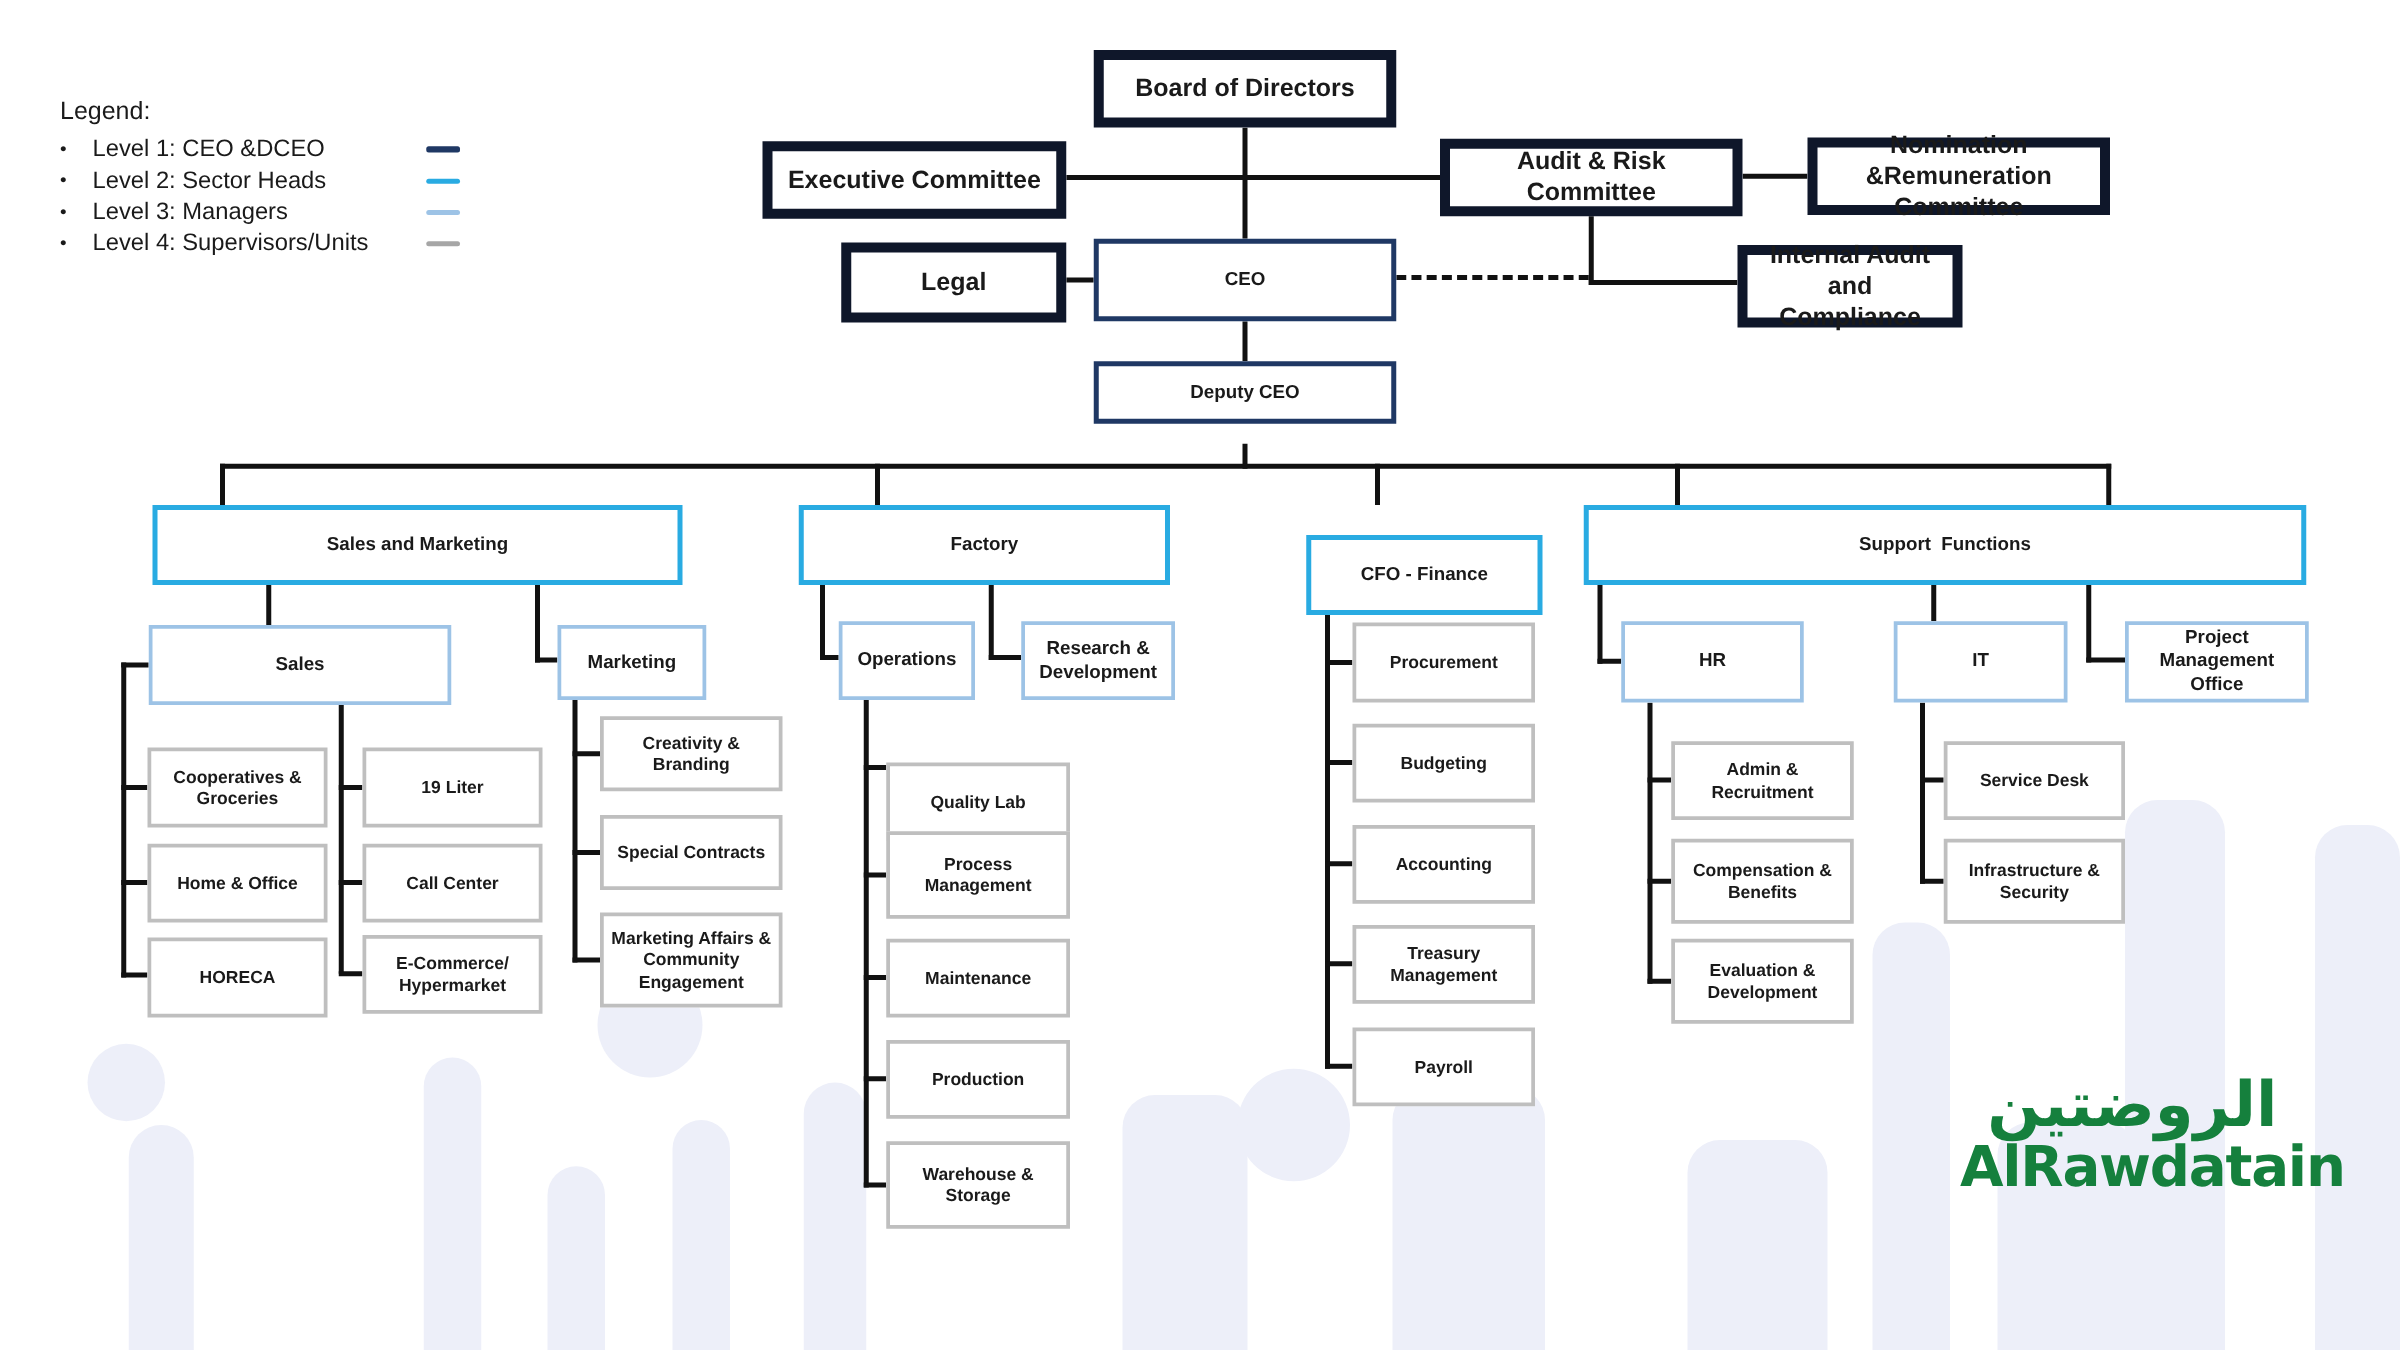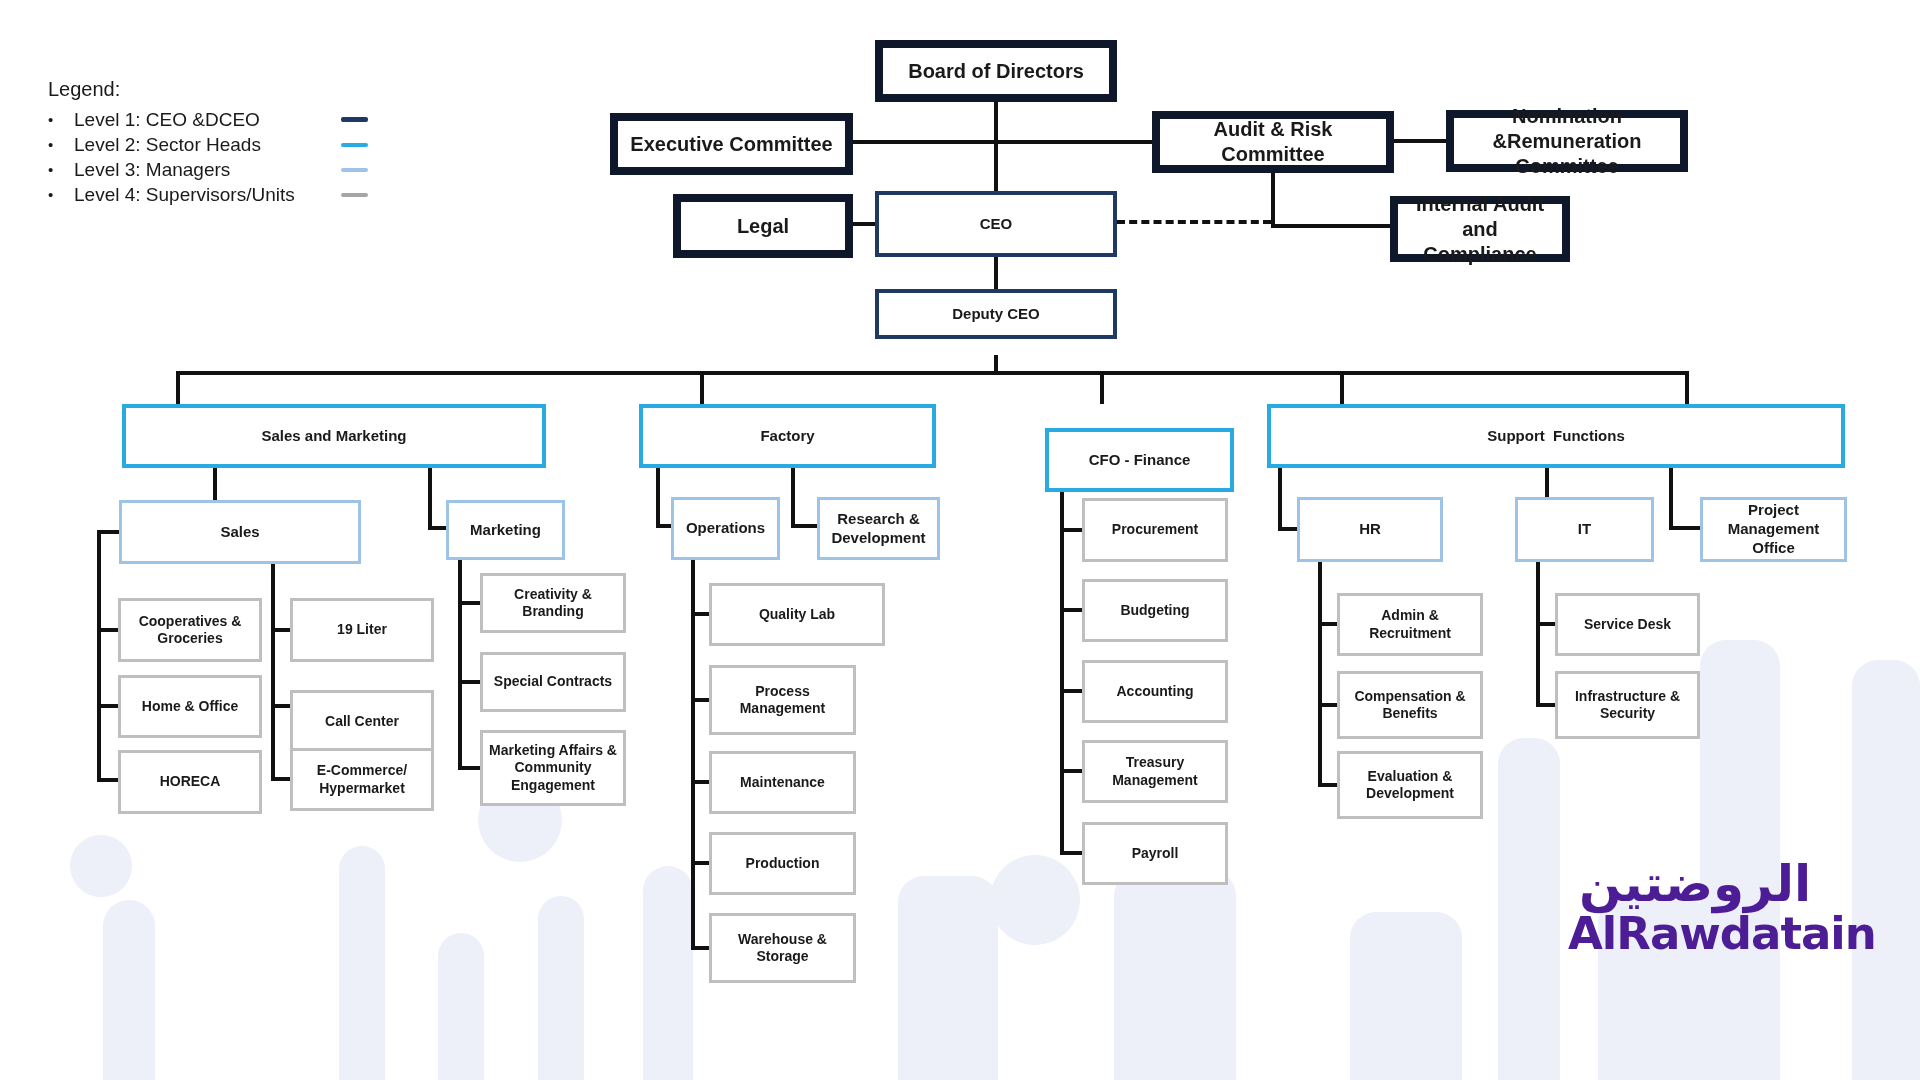--- a/index.html
+++ b/index.html
@@ -27,21 +27,21 @@
   
   .conn{position:absolute;z-index:2;background:#111111;}
   .conn.dashed{background:none;border-top:4px dashed #111111;}
   
   #legend{position:absolute;left:48px;top:78px;width:320px;z-index:4;color:#1a1a1a;}
   #legend .title{font-size:20px;margin-bottom:6px;}
   .legend-row{display:flex;align-items:center;height:25px;font-size:19px;}
   .legend-bullet{width:26px;font-size:15px;}
   .legend-swatch{margin-left:auto;width:27px;border-radius:2px;}
   
-  #logo{position:absolute;left:1568px;top:858px;width:306px;z-index:4;text-align:center;color:#4c1d95;}
+  #logo{position:absolute;left:1568px;top:858px;width:306px;z-index:4;text-align:right;color:#15803d;}
   #logo .arabic{font-family:"DejaVu Sans",sans-serif;font-weight:bold;font-size:50px;line-height:1.05;padding-right:52px;}
   #logo .latin{font-family:"DejaVu Sans",sans-serif;font-weight:bold;font-size:45px;letter-spacing:-1px;line-height:1.0;}
 </style>
 </head>
 <body>
 
 <div id="canvas">
   <div id="legend">
     <div class="title">Legend:</div>
     <div id="legend-rows">
@@ -168,29 +168,29 @@
 Development</span></div>
     <div class="node level-3" style="left: 1297px; top: 497px; width: 146px; height: 65px;"><span>HR</span></div>
     <div class="node level-3" style="left: 1515px; top: 497px; width: 139px; height: 65px;"><span>IT</span></div>
     <div class="node level-3" style="left: 1700px; top: 497px; width: 147px; height: 65px;"><span>Project Management
 Office</span></div>
     <div class="node level-4" style="left: 118px; top: 598px; width: 144px; height: 64px;"><span>Cooperatives &amp;
 Groceries</span></div>
     <div class="node level-4" style="left: 118px; top: 675px; width: 144px; height: 63px;"><span>Home &amp; Office</span></div>
     <div class="node level-4" style="left: 118px; top: 750px; width: 144px; height: 64px;"><span>HORECA</span></div>
     <div class="node level-4" style="left: 290px; top: 598px; width: 144px; height: 64px;"><span>19 Liter</span></div>
-    <div class="node level-4" style="left: 290px; top: 675px; width: 144px; height: 63px; margin-top: 15px;"><span>Call Center</span></div>
+    <div class="node level-4" style="left: 290px; top: 675px; width: 144px; height: 63px;"><span>Call Center</span></div>
     <div class="node level-4" style="left: 290px; top: 748px; width: 144px; height: 63px;"><span>E-Commerce/
 Hypermarket</span></div>
     <div class="node level-4" style="left: 480px; top: 573px; width: 146px; height: 60px;"><span>Creativity &amp; Branding</span></div>
     <div class="node level-4" style="left: 480px; top: 652px; width: 146px; height: 60px;"><span>Special Contracts</span></div>
     <div class="node level-4" style="left: 480px; top: 730px; width: 146px; height: 76px;"><span>Marketing Affairs &amp;
 Community
 Engagement</span></div>
-    <div class="node level-4" style="left: 709px; top: 583px; width: 176px; height: 63px;"><span>Quality Lab</span></div>
+    <div class="node level-4" style="left: 709px; top: 610px; width: 147px; height: 63px;"><span>Quality Lab</span></div>
     <div class="node level-4" style="left: 709px; top: 665px; width: 147px; height: 70px;"><span>Process
 Management</span></div>
     <div class="node level-4" style="left: 709px; top: 751px; width: 147px; height: 63px;"><span>Maintenance</span></div>
     <div class="node level-4" style="left: 709px; top: 832px; width: 147px; height: 63px;"><span>Production</span></div>
     <div class="node level-4" style="left: 709px; top: 913px; width: 147px; height: 70px;"><span>Warehouse &amp;
 Storage</span></div>
     <div class="node level-4" style="left: 1082px; top: 498px; width: 146px; height: 64px;"><span>Procurement</span></div>
     <div class="node level-4" style="left: 1082px; top: 579px; width: 146px; height: 63px;"><span>Budgeting</span></div>
     <div class="node level-4" style="left: 1082px; top: 660px; width: 146px; height: 63px;"><span>Accounting</span></div>
     <div class="node level-4" style="left: 1082px; top: 740px; width: 146px; height: 63px;"><span>Treasury Management</span></div>

